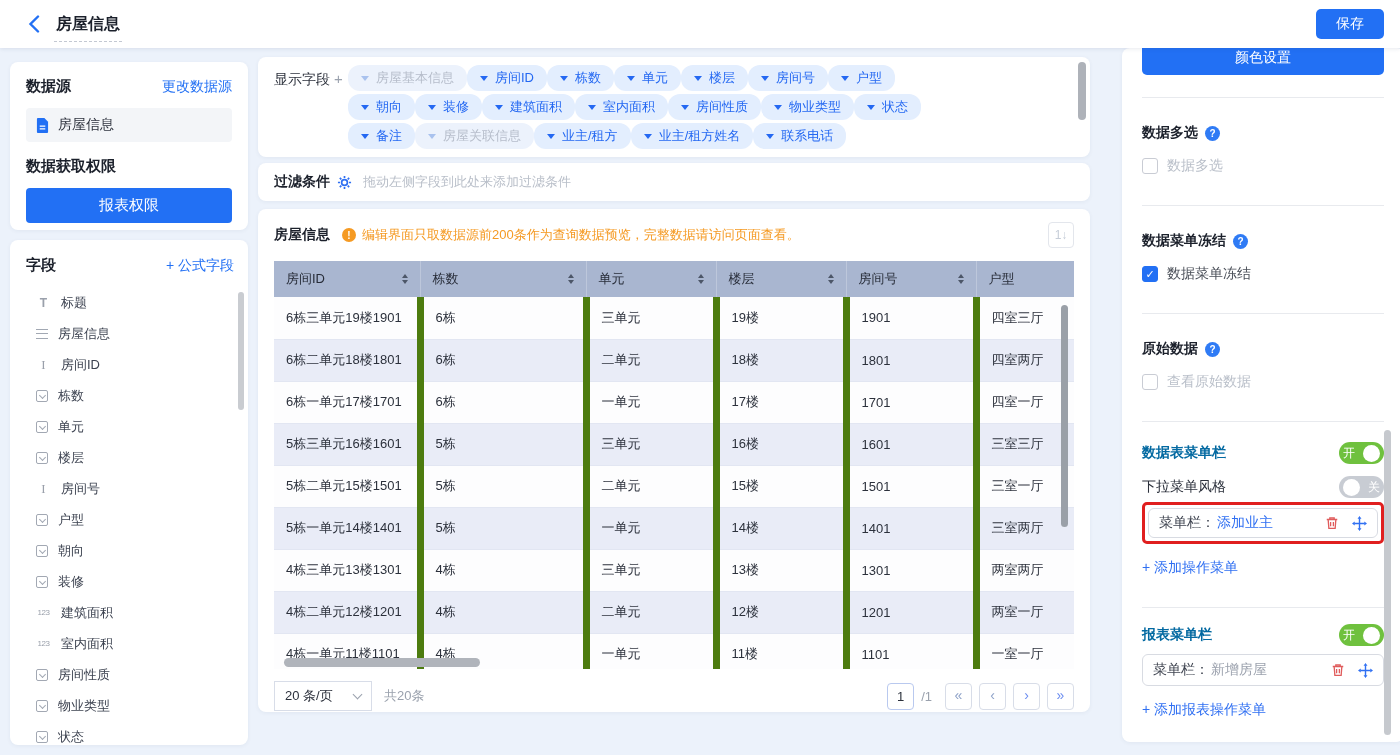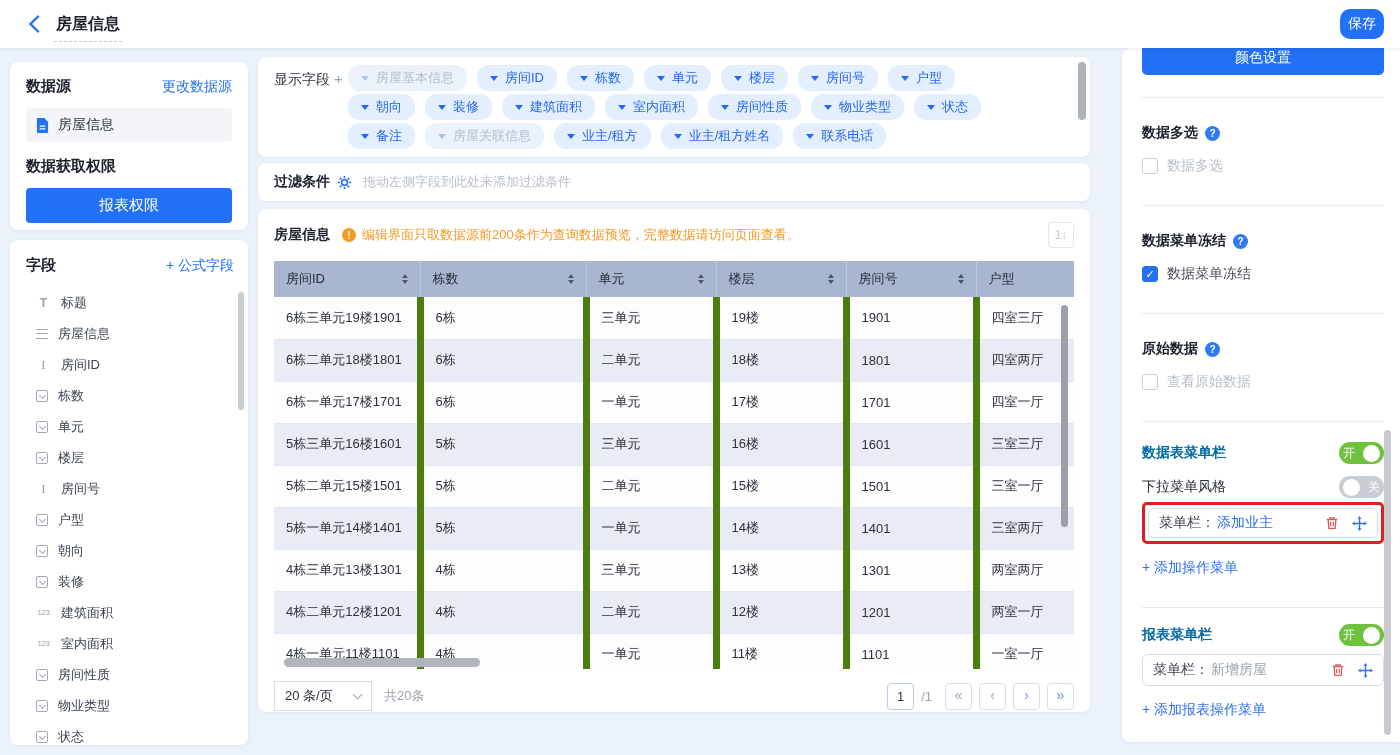--- a/index.html
+++ b/index.html
@@ -5,21 +5,21 @@
   * { box-sizing: border-box; margin: 0; padding: 0; }
   html,body { width:1400px; height:755px; }
   body { font-family:"Liberation Sans","DejaVu Sans",sans-serif; color:#262b36; overflow:hidden; }
   #app { position:relative; width:1400px; height:755px; background:#ecf2fb; overflow:hidden; }
 
   
   .topbar { position:absolute; top:0; left:0; width:1400px; height:48px; background:#fff;
             box-shadow:0 1px 4px rgba(30,50,90,.10); display:flex; align-items:center; padding:0 16px; z-index:9; }
   .back-btn { display:flex; align-items:center; margin:0 14px 0 12px; cursor:pointer; }
   .page-title { font-size:16px; font-weight:bold; color:#1b202b; border-bottom:1px dashed #c3c8d2; padding:2px 2px 6px 2px; margin-top:6px; }
-  .save-btn { margin-left:auto; background:#2270f4; color:#fff; border:none; border-radius:10px; height:30px; padding:0 8px; font-size:14px; cursor:pointer; }
+  .save-btn { margin-left:auto; background:#2270f4; color:#fff; border:none; border-radius:5px; height:30px; padding:0 20px; font-size:14px; cursor:pointer; }
 
   
   .card { position:absolute; background:#fff; border-radius:8px; box-shadow:0 1px 4px rgba(30,50,90,.06); }
   .row-between { display:flex; justify-content:space-between; align-items:center;gap:33px; }
   .h15 { font-size:15px; font-weight:bold; color:#1b202b; }
   .blue-link { color:#2270f4; font-size:14px; cursor:pointer; text-decoration:none; }
 
   
   .card-ds { left:10px; top:62px; width:238px; height:168px; padding:15px 16px; }
   .ds-item { margin-top:12px; background:#f3f5f8; border-radius:4px; height:34px; display:flex; align-items:center; padding:0 10px; gap:9px; font-size:14px; color:#2c313c; }
@@ -39,21 +39,21 @@
   .fi.richtext-icon { width:12px; min-width:12px; height:10px; border-top:1.6px solid #a2a8b3; border-bottom:1.6px solid #a2a8b3; position:relative; }
   .fi.richtext-icon::after { content:""; position:absolute; left:0; top:3px; width:12px; height:1.6px; background:#a2a8b3; }
   .fields-scrollbar { position:absolute; right:4px; top:52px; width:6px; height:118px; background:#c9ccd1; border-radius:3px; }
 
   
   .panel-display { left:258px; top:57px; width:832px; height:100px; padding:8px 16px; display:flex; }
   .df-label { width:74px; padding-top:5px; font-size:14px; color:#2c313c; white-space:nowrap; }
   .df-plus { color:#9aa1ad; font-size:15px; margin-left:4px; }
   .chip-row { display:flex; margin-bottom:3px; }
   .chip { display:inline-flex; align-items:center; gap:7px; background:#e3eefe; color:#2468f2; border-radius:12px;
-          height:26px; padding:0 13px; font-size:13px; margin-right:10px; white-space:nowrap; cursor:pointer; }
+          height:26px; padding:0 13px; font-size:13px; white-space:nowrap; cursor:pointer; }
   .chip .tri { width:0; height:0; border-left:4px solid transparent; border-right:4px solid transparent; border-top:5px solid currentColor; }
   .chip.disabled { background:#ecf2fc; color:#b6bdca; }
   .chip.disabled .tri { border-top-color:#a9c2ee; }
 
   .panel-filter { left:258px; top:163px; width:832px; height:38px; display:flex; align-items:center; padding:0 16px; gap:7px; }
   .filter-label { font-weight:bold; font-size:14px; color:#1b202b; }
   .filter-hint { color:#b9bfc9; font-size:13px; margin-left:4px; }
 
   .panel-table { left:258px; top:209px; width:832px; height:503px; padding:12px 16px; }
   .table-title-row { display:flex; align-items:center; gap:12px; height:28px; }

